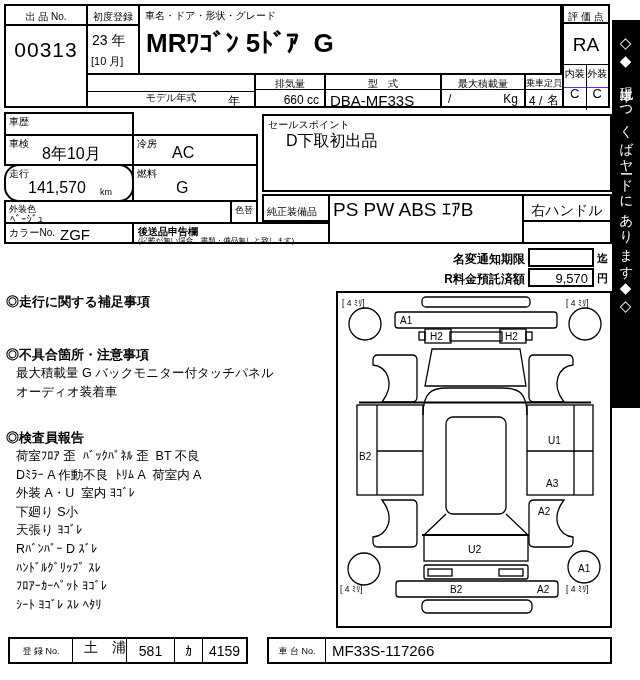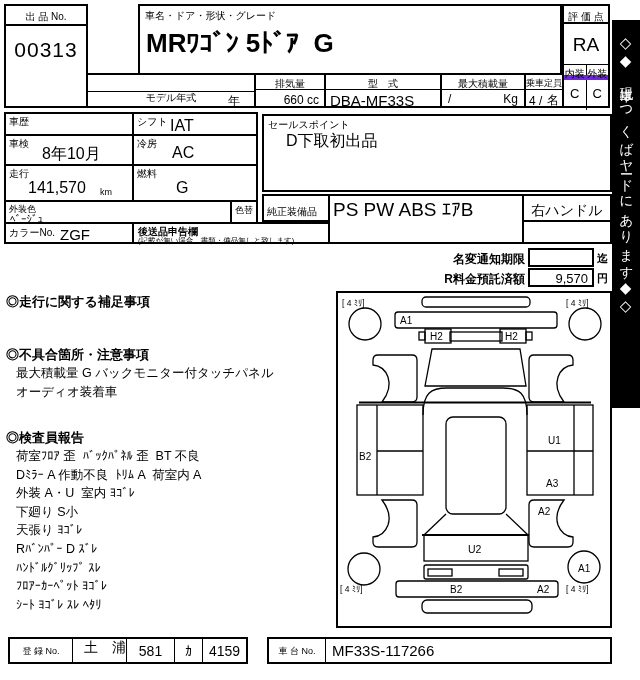--- a/index.html
+++ b/index.html
@@ -22,20 +22,25 @@
 </head>
 <body>
 
 <div class="sheet">
 
   <div class="abs cell" style="left:4px;top:4px;width:84px;height:104px;">
     <div class="abs lblc" style="left:0;top:0;width:100%;height:20px;border-bottom:2px solid #000;padding-top:4px;">出 品 No.</div>
     <div class="abs" style="left:0;top:32px;width:100%;text-align:center;font-size:21px;letter-spacing:1px;">00313</div>
   </div>
 
+  <div class="abs cell" style="left:86px;top:4px;width:54px;height:71px;">
+    <div class="abs lblc" style="left:0;top:0;width:100%;height:20px;border-bottom:2px solid #000;padding-top:4px;">初度登録</div>
+    <div class="abs pre" style="left:4px;top:26px;font-size:14px;">23 年</div>
+    <div class="abs pre" style="left:3px;top:48px;font-size:11px;">[10 月]</div>
+  </div>
 
   <div class="abs cell" style="left:138px;top:4px;width:424px;height:71px;">
     <div class="abs lbl" style="left:5px;top:4px;">車名・ドア・形状・グレード</div>
     <div class="abs pre" style="left:6px;top:22px;font-size:26px;font-weight:bold;">MRﾜｺﾞﾝ 5ﾄﾞｱ  G</div>
   </div>
 
   <div class="abs cell" style="left:86px;top:73px;width:170px;height:35px;">
     <div class="abs lblc" style="left:0;top:0;width:100%;height:15px;border-bottom:1px solid #000;padding-top:16px;">モデル年式</div>
     <div class="abs val-r" style="left:0;top:18px;width:100%;font-size:12px;padding-right:14px;">年</div>
   </div>
@@ -62,48 +67,44 @@
     <div class="abs lblc" style="left:0;top:0;width:100%;height:15px;border-bottom:1px solid #000;padding-top:3px;font-size:9px;">乗車定員</div>
     <div class="abs flexbet" style="left:0;top:17px;width:100%;font-size:12px;padding:0 3px;">
       <span>4 /</span>
       <span>名</span>
     </div>
   </div>
 
   <div class="abs cell" style="left:562px;top:4px;width:48px;height:104px;">
     <div class="abs lblc" style="left:0;top:0;width:100%;height:18px;border-bottom:2px solid #000;padding-top:4px;">評 価 点</div>
     <div class="abs" style="left:0;top:28px;width:100%;text-align:center;font-size:19px;">RA</div>
-    <div class="abs" style="left:0;top:58px;width:100%;height:16px;border-top:1px solid #000;border-bottom:5px solid #6d28d9;display:flex;">
+    <div class="abs" style="left:0;top:58px;width:100%;height:24px;border-top:1px solid #000;border-bottom:1px solid #6d28d9;display:flex;">
       <span class="lblc" style="flex:1;border-right:1px solid #000;padding-top:2px;">内装</span>
       <span class="lblc" style="flex:1;padding-top:2px;">外装</span>
     </div>
     <div class="abs" style="left:0;top:74px;width:100%;height:30px;display:flex;">
       <span style="flex:1;border-right:1px solid #000;text-align:center;font-size:13px;padding-top:6px;">C</span>
       <span style="flex:1;text-align:center;font-size:13px;padding-top:6px;">C</span>
     </div>
   </div>
 
   <div class="abs cell" style="left:4px;top:112px;width:130px;height:24px;">
     <div class="abs lbl" style="left:3px;top:2px;">車歴</div>
   </div>
-  <div class="abs cell" style="left:132px;top:112px;width:126px;height:24px;">
-    <span class="abs lbl" style="left:3px;top:2px;">シフト</span>
-    <span class="abs" style="left:36px;top:3px;font-size:16px;">IAT</span>
-  </div>
 
   <div class="abs cell" style="left:4px;top:134px;width:130px;height:32px;">
     <span class="abs lbl" style="left:3px;top:2px;">車検</span>
     <span class="abs" style="left:36px;top:8px;font-size:16px;">8年10月</span>
   </div>
   <div class="abs cell" style="left:132px;top:134px;width:126px;height:32px;">
     <span class="abs lbl" style="left:3px;top:2px;">冷房</span>
     <span class="abs" style="left:38px;top:8px;font-size:16px;">AC</span>
   </div>
 
-  <div class="abs cell" style="left:4px;top:164px;width:130px;height:38px;">
+  <div class="abs cell" style="left:4px;top:164px;width:130px;height:38px;border-radius:15px;">
     <span class="abs lbl" style="left:3px;top:2px;">走行</span>
     <span class="abs" style="left:22px;top:13px;font-size:16px;">141,570</span>
     <span class="abs" style="left:94px;top:21px;font-size:9px;">km</span>
   </div>
   <div class="abs cell" style="left:132px;top:164px;width:126px;height:38px;">
     <span class="abs lbl" style="left:3px;top:2px;">燃料</span>
     <span class="abs" style="left:42px;top:13px;font-size:16px;">G</span>
   </div>
 
   <div class="abs cell" style="left:4px;top:200px;width:228px;height:24px;">

